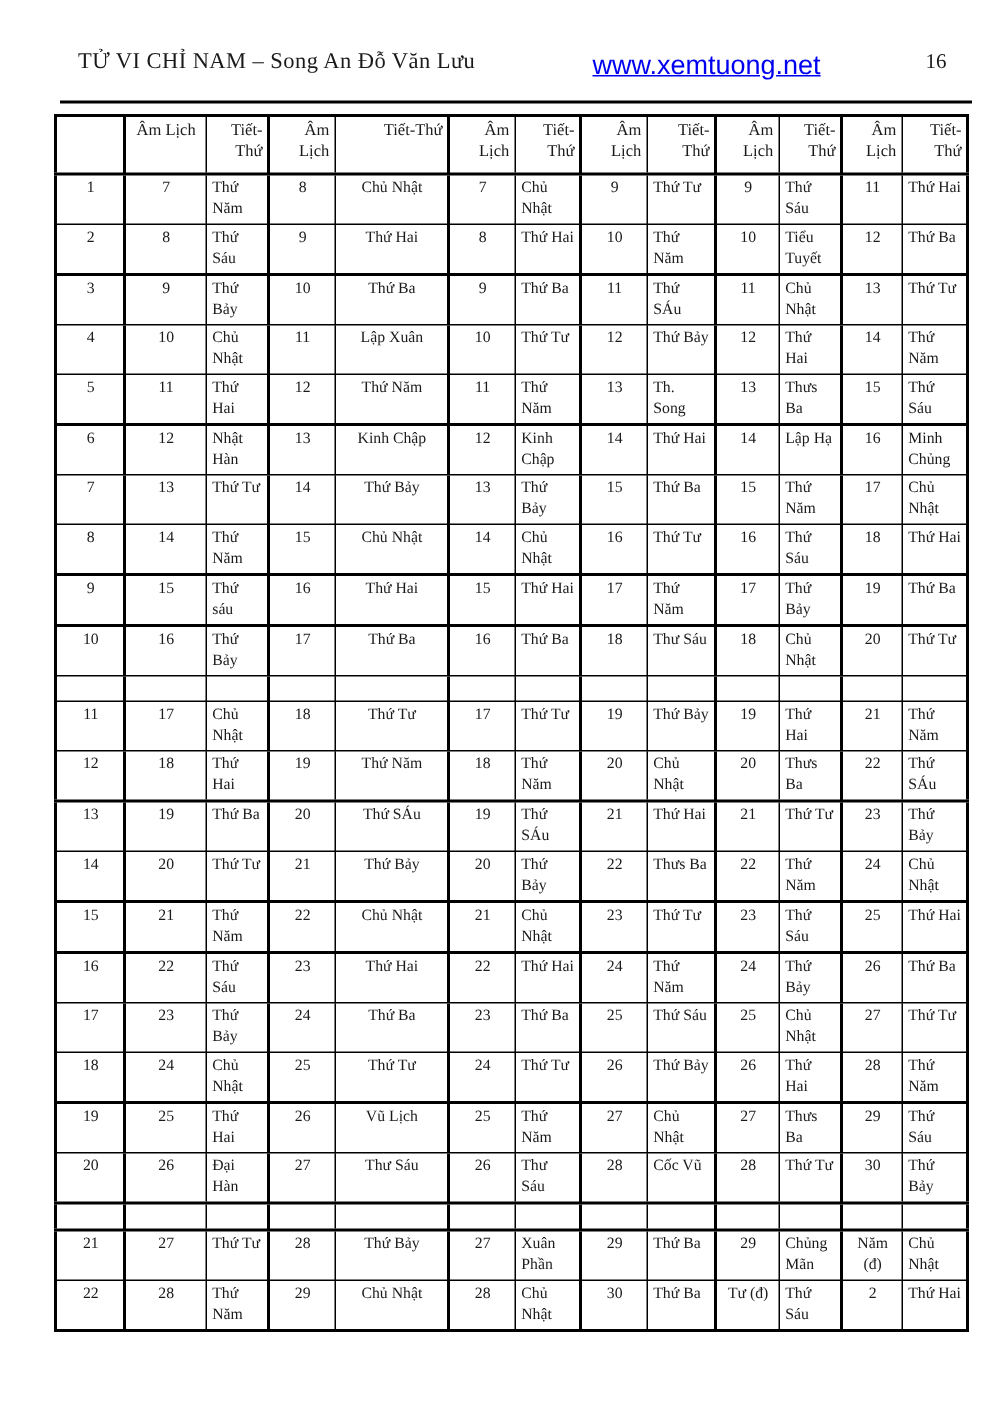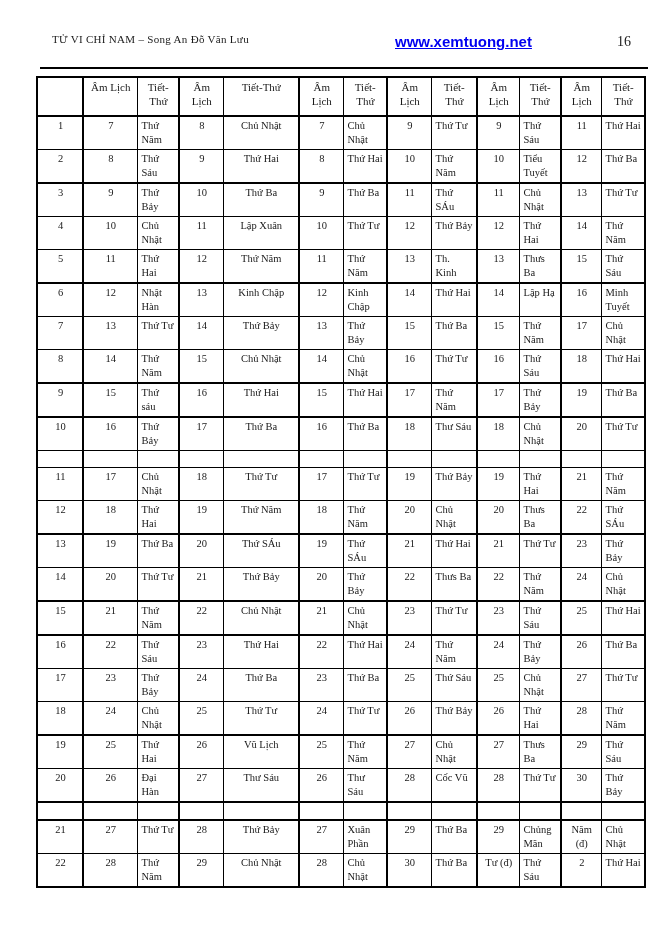--- a/index.html
+++ b/index.html
@@ -3,41 +3,41 @@
 <meta charset="utf-8">
 <style>
   html,body { margin:0; padding:0; }
   body {
     width:669px; height:947px; background:#ffffff;
     font-family:"Liberation Serif", serif; color:#1a1a1a;
   }
   .page { position:relative; width:669px; height:947px; background:#fff; overflow:hidden; }
 
   .page-header { position:absolute; top:33px; left:52px; right:24px; height:26px; }
-  .doc-title { position:absolute; left:0; top:0; font-size:11px; letter-spacing:.3px; white-space:nowrap; }
+  .doc-title { position:absolute; left:0; top:0; font-size:15px; letter-spacing:.3px; white-space:nowrap; }
   .site-link {
     position:absolute; left:343px; top:0;
-    font-family:"Liberation Sans", sans-serif; font-weight:bold; font-size:15px;
+    font-family:"Liberation Sans", sans-serif; font-weight:normal; font-size:18px;
     text-decoration:underline; cursor:pointer; white-space:nowrap;
   }
   .page-num { position:absolute; right:14px; top:1px; font-size:14px; }
 
   .header-rule { position:absolute; top:67px; left:40px; width:608px; border-top:2px solid #000; }
 
   table.cal {
     position:absolute; top:76px; left:36px;
     border-collapse:collapse; table-layout:fixed; width:608px;
     border:2.5px solid #000;
   }
   .cal th, .cal td {
     border:1px solid #000; vertical-align:top;
     padding:2px 3px 1px 4px; font-size:10.5px; line-height:1.3;
     font-weight:normal; overflow:hidden; word-wrap:break-word;
   }
-  .cal th { font-size:11px; text-align:center; height:34px; }
+  .cal th { font-size:11px; text-align:right; height:34px; }
   .cal th.c-rownum { border-right-width:1px; }
   .cal th.center { text-align:center; }
   .thickL { border-left-width:2.5px !important; }
   tr.thickT td, tr.thickT th { border-top-width:2.5px !important; }
   tr.data td { height:29px; }
   tr.sep td { height:16px; padding:0; }
   .c-rownum { text-align:center; font-size:11px; }
   .c-num { text-align:center; font-size:11px; }
   .c-day { text-align:left; }
   .c-wide { text-align:center; }
@@ -151,40 +151,40 @@
         </tr>
         <tr class="data">
           <td class="c-rownum">5</td>
           <td class="c-num thickL">11</td>
           <td class="c-day">Thứ Hai</td>
           <td class="c-num thickL">12</td>
           <td class="c-wide">Thứ Năm</td>
           <td class="c-num thickL">11</td>
           <td class="c-day">Thứ Năm</td>
           <td class="c-num thickL">13</td>
-          <td class="c-day">Th. Kinh</td>
+          <td class="c-day">Th. Song</td>
           <td class="c-num thickL">13</td>
           <td class="c-day">Thưs Ba</td>
           <td class="c-num thickL">15</td>
           <td class="c-day">Thứ Sáu</td>
         </tr>
         <tr class="data thickT">
           <td class="c-rownum">6</td>
           <td class="c-num thickL">12</td>
           <td class="c-day">Nhật Hàn</td>
           <td class="c-num thickL">13</td>
           <td class="c-wide">Kinh Chập</td>
           <td class="c-num thickL">12</td>
           <td class="c-day">Kinh Chập</td>
           <td class="c-num thickL">14</td>
           <td class="c-day">Thứ Hai</td>
           <td class="c-num thickL">14</td>
           <td class="c-day">Lập Hạ</td>
           <td class="c-num thickL">16</td>
-          <td class="c-day">Minh Tuyết</td>
+          <td class="c-day">Minh Chủng</td>
         </tr>
         <tr class="data">
           <td class="c-rownum">7</td>
           <td class="c-num thickL">13</td>
           <td class="c-day">Thứ Tư</td>
           <td class="c-num thickL">14</td>
           <td class="c-wide">Thứ Bảy</td>
           <td class="c-num thickL">13</td>
           <td class="c-day">Thứ Bảy</td>
           <td class="c-num thickL">15</td>

